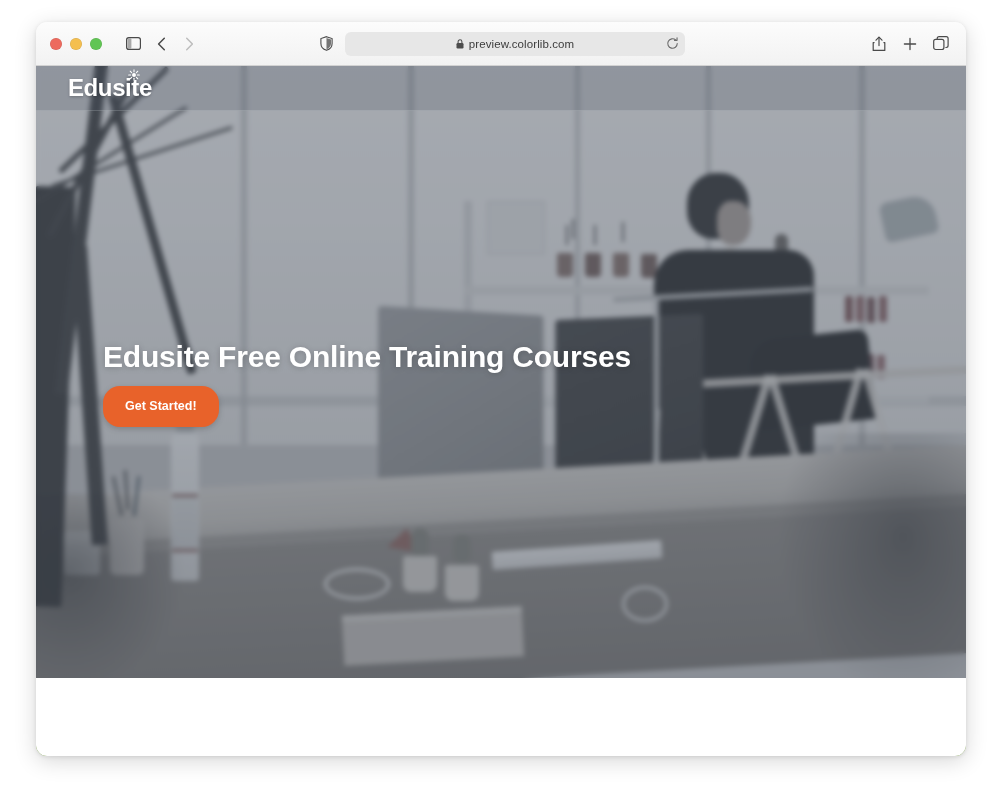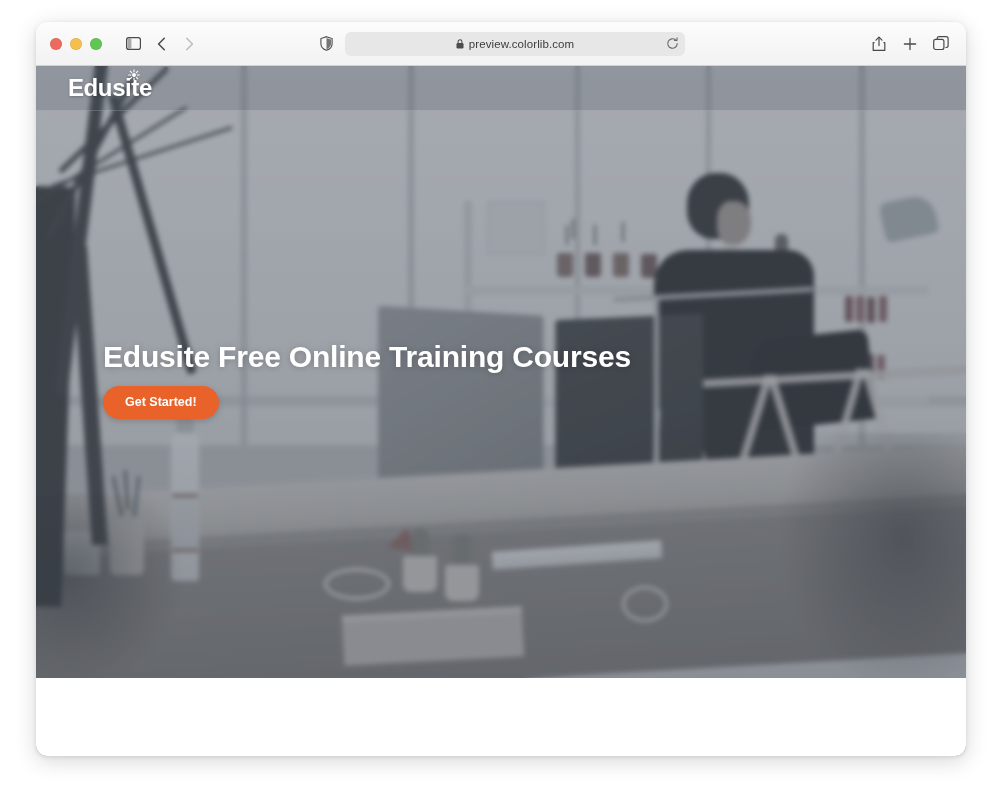--- a/index.html
+++ b/index.html
@@ -541,21 +541,21 @@
     font-size: 14.5px;
     line-height: 1.55;
     margin: 0 0 22px 0;
     max-width: 525px;
     text-shadow: 0 1px 4px rgba(0,0,0,0.2);
   }
   .cta-button {
     display: inline-flex;
     align-items: center;
     justify-content: center;
-    height: 33px;
+    height: 41px;
     padding: 0 22px;
     border-radius: 17px;
     background: #e8622a;
     color: #ffffff;
     font-size: 12.5px;
     font-weight: 700;
     border: none;
     cursor: pointer;
     font-family: "Liberation Sans", sans-serif;
     box-shadow: 0 2px 6px rgba(0,0,0,0.18);

